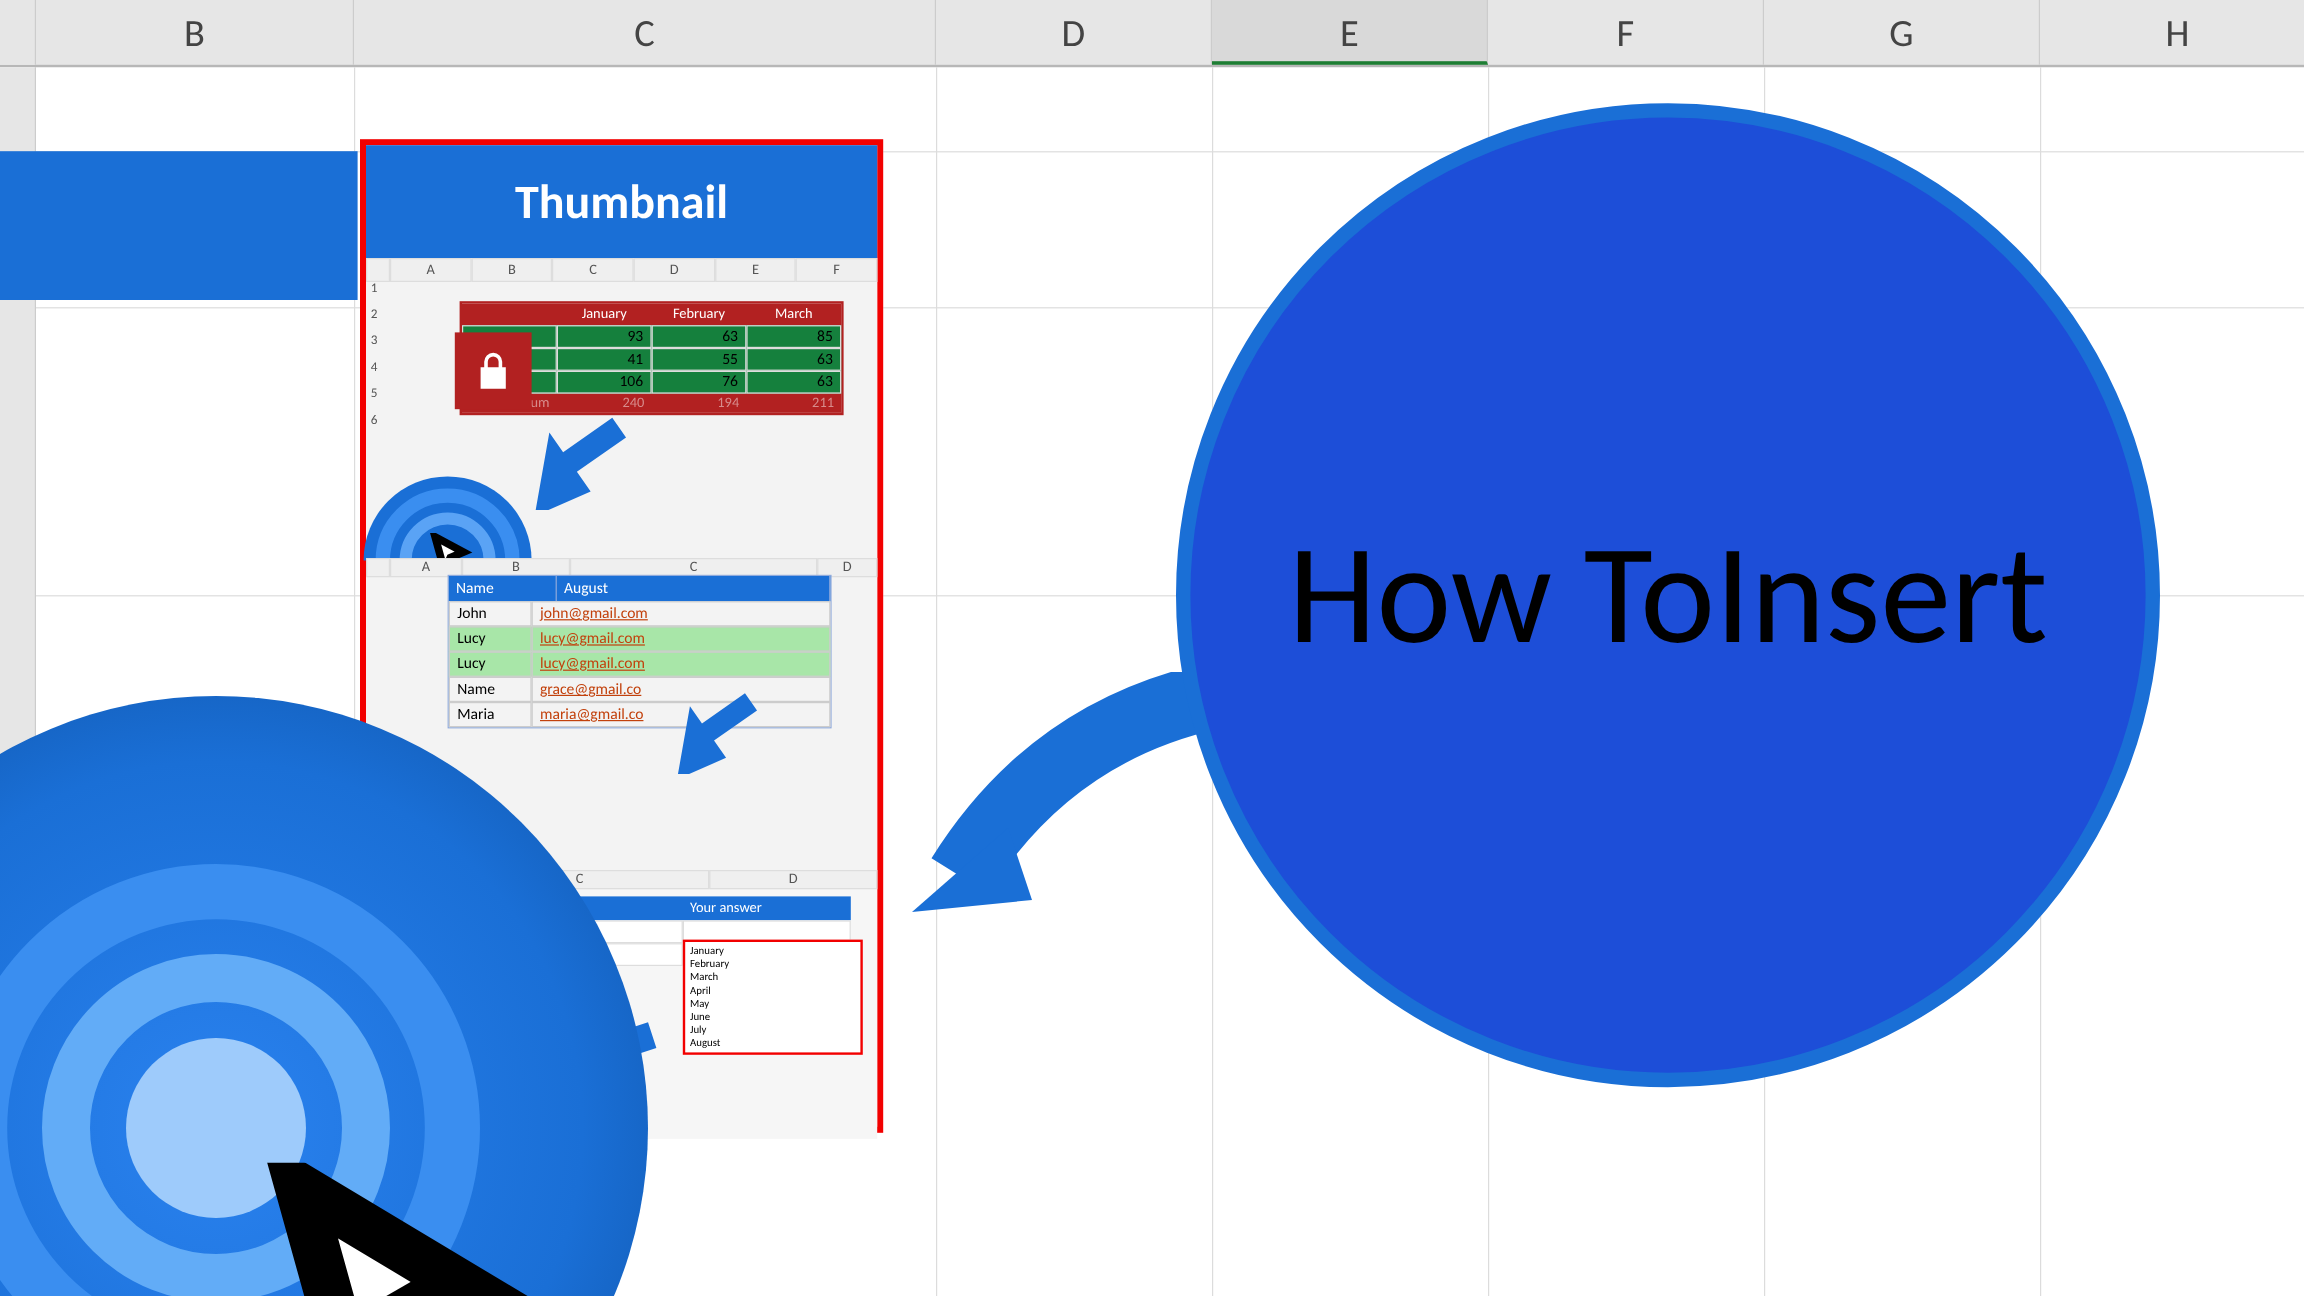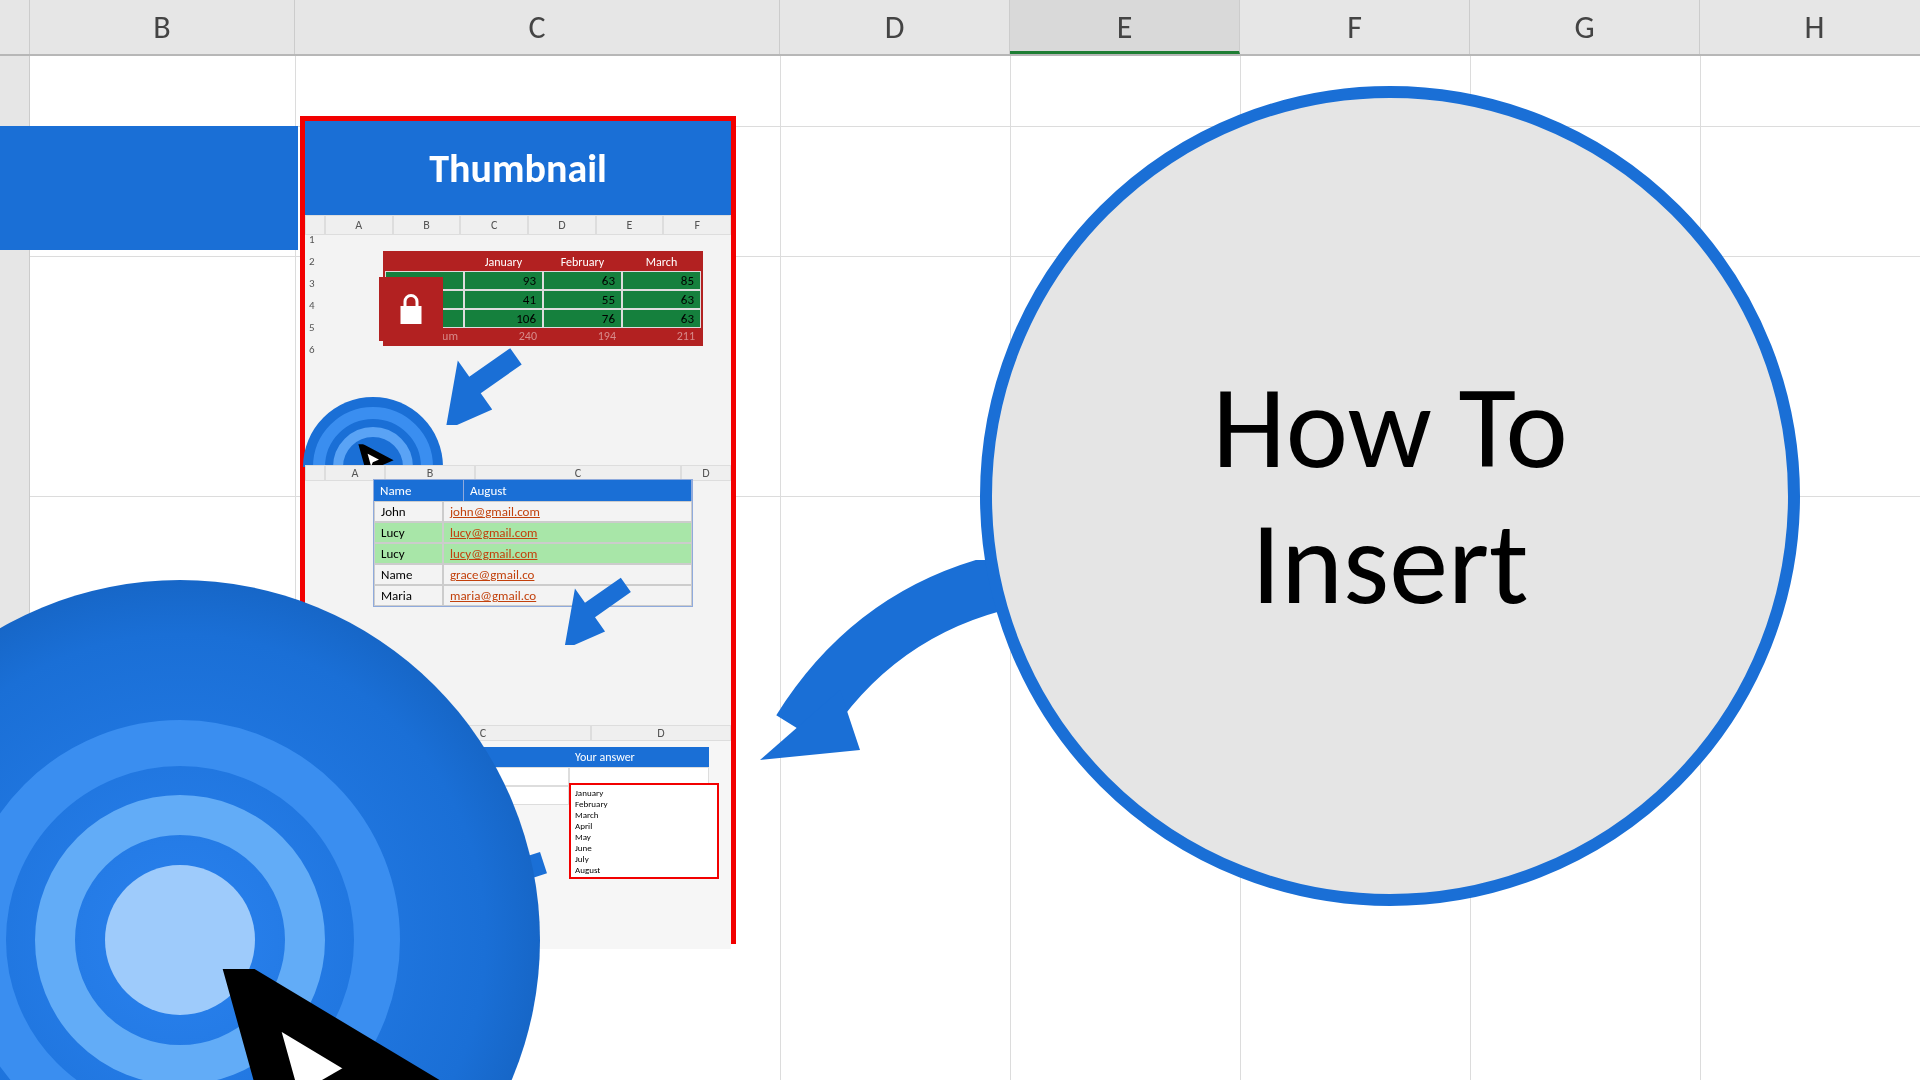--- a/index.html
+++ b/index.html
@@ -71,21 +71,21 @@
   .m3 .qh .cQ{flex:1}
   .m3 .qh .cA{width:140px}
   .m3 .qr{display:flex;font-size:10px;background:#fff}
   .m3 .qr span{padding:2px 6px;border:1px solid #ddd}
   .m3 .qr .cQ{flex:1}
   .m3 .qr .cA{width:140px}
   .m3 .dd{position:absolute;left:264px;top:58px;width:150px;border:2px solid #f20000;background:#fff;font-size:9px;padding:2px}
   .m3 .dd div{padding:0 2px}
 
   
-  .callout{position:absolute;left:980px;top:86px;width:820px;height:820px;border-radius:50%;border:12px solid #1a6fd6;background:#e5e5e5;display:flex;flex-direction:column;align-items:center;justify-content:center}
+  .callout{position:absolute;left:980px;top:86px;width:820px;height:820px;border-radius:50%;border:12px solid #1a6fd6;background:#1d4ed8;display:flex;flex-direction:row;align-items:center;justify-content:center}
   .callout .line{font-size:118px;font-weight:520;color:#000;line-height:1.15}
   .call-arrow{position:absolute;left:760px;top:560px}
 
   
   .biglogo{position:absolute;left:-180px;top:580px;width:720px;height:720px;border-radius:50%;background:radial-gradient(circle,#2a82ef 0%,#1a6fd6 60%,#0d4fa0 100%)}
   .biglogo .ring{position:absolute;left:50%;top:50%;transform:translate(-50%,-50%);border-radius:50%}
   .biglogo .r1{width:440px;height:440px;border:46px solid #3a8ef0}
   .biglogo .r2{width:290px;height:290px;border:40px solid #62acf7}
   .biglogo .dot{position:absolute;left:50%;top:50%;transform:translate(-50%,-50%);width:150px;height:150px;border-radius:50%;background:#9ecbfb}
   .biglogo .cur{position:absolute;left:54%;top:54%}

